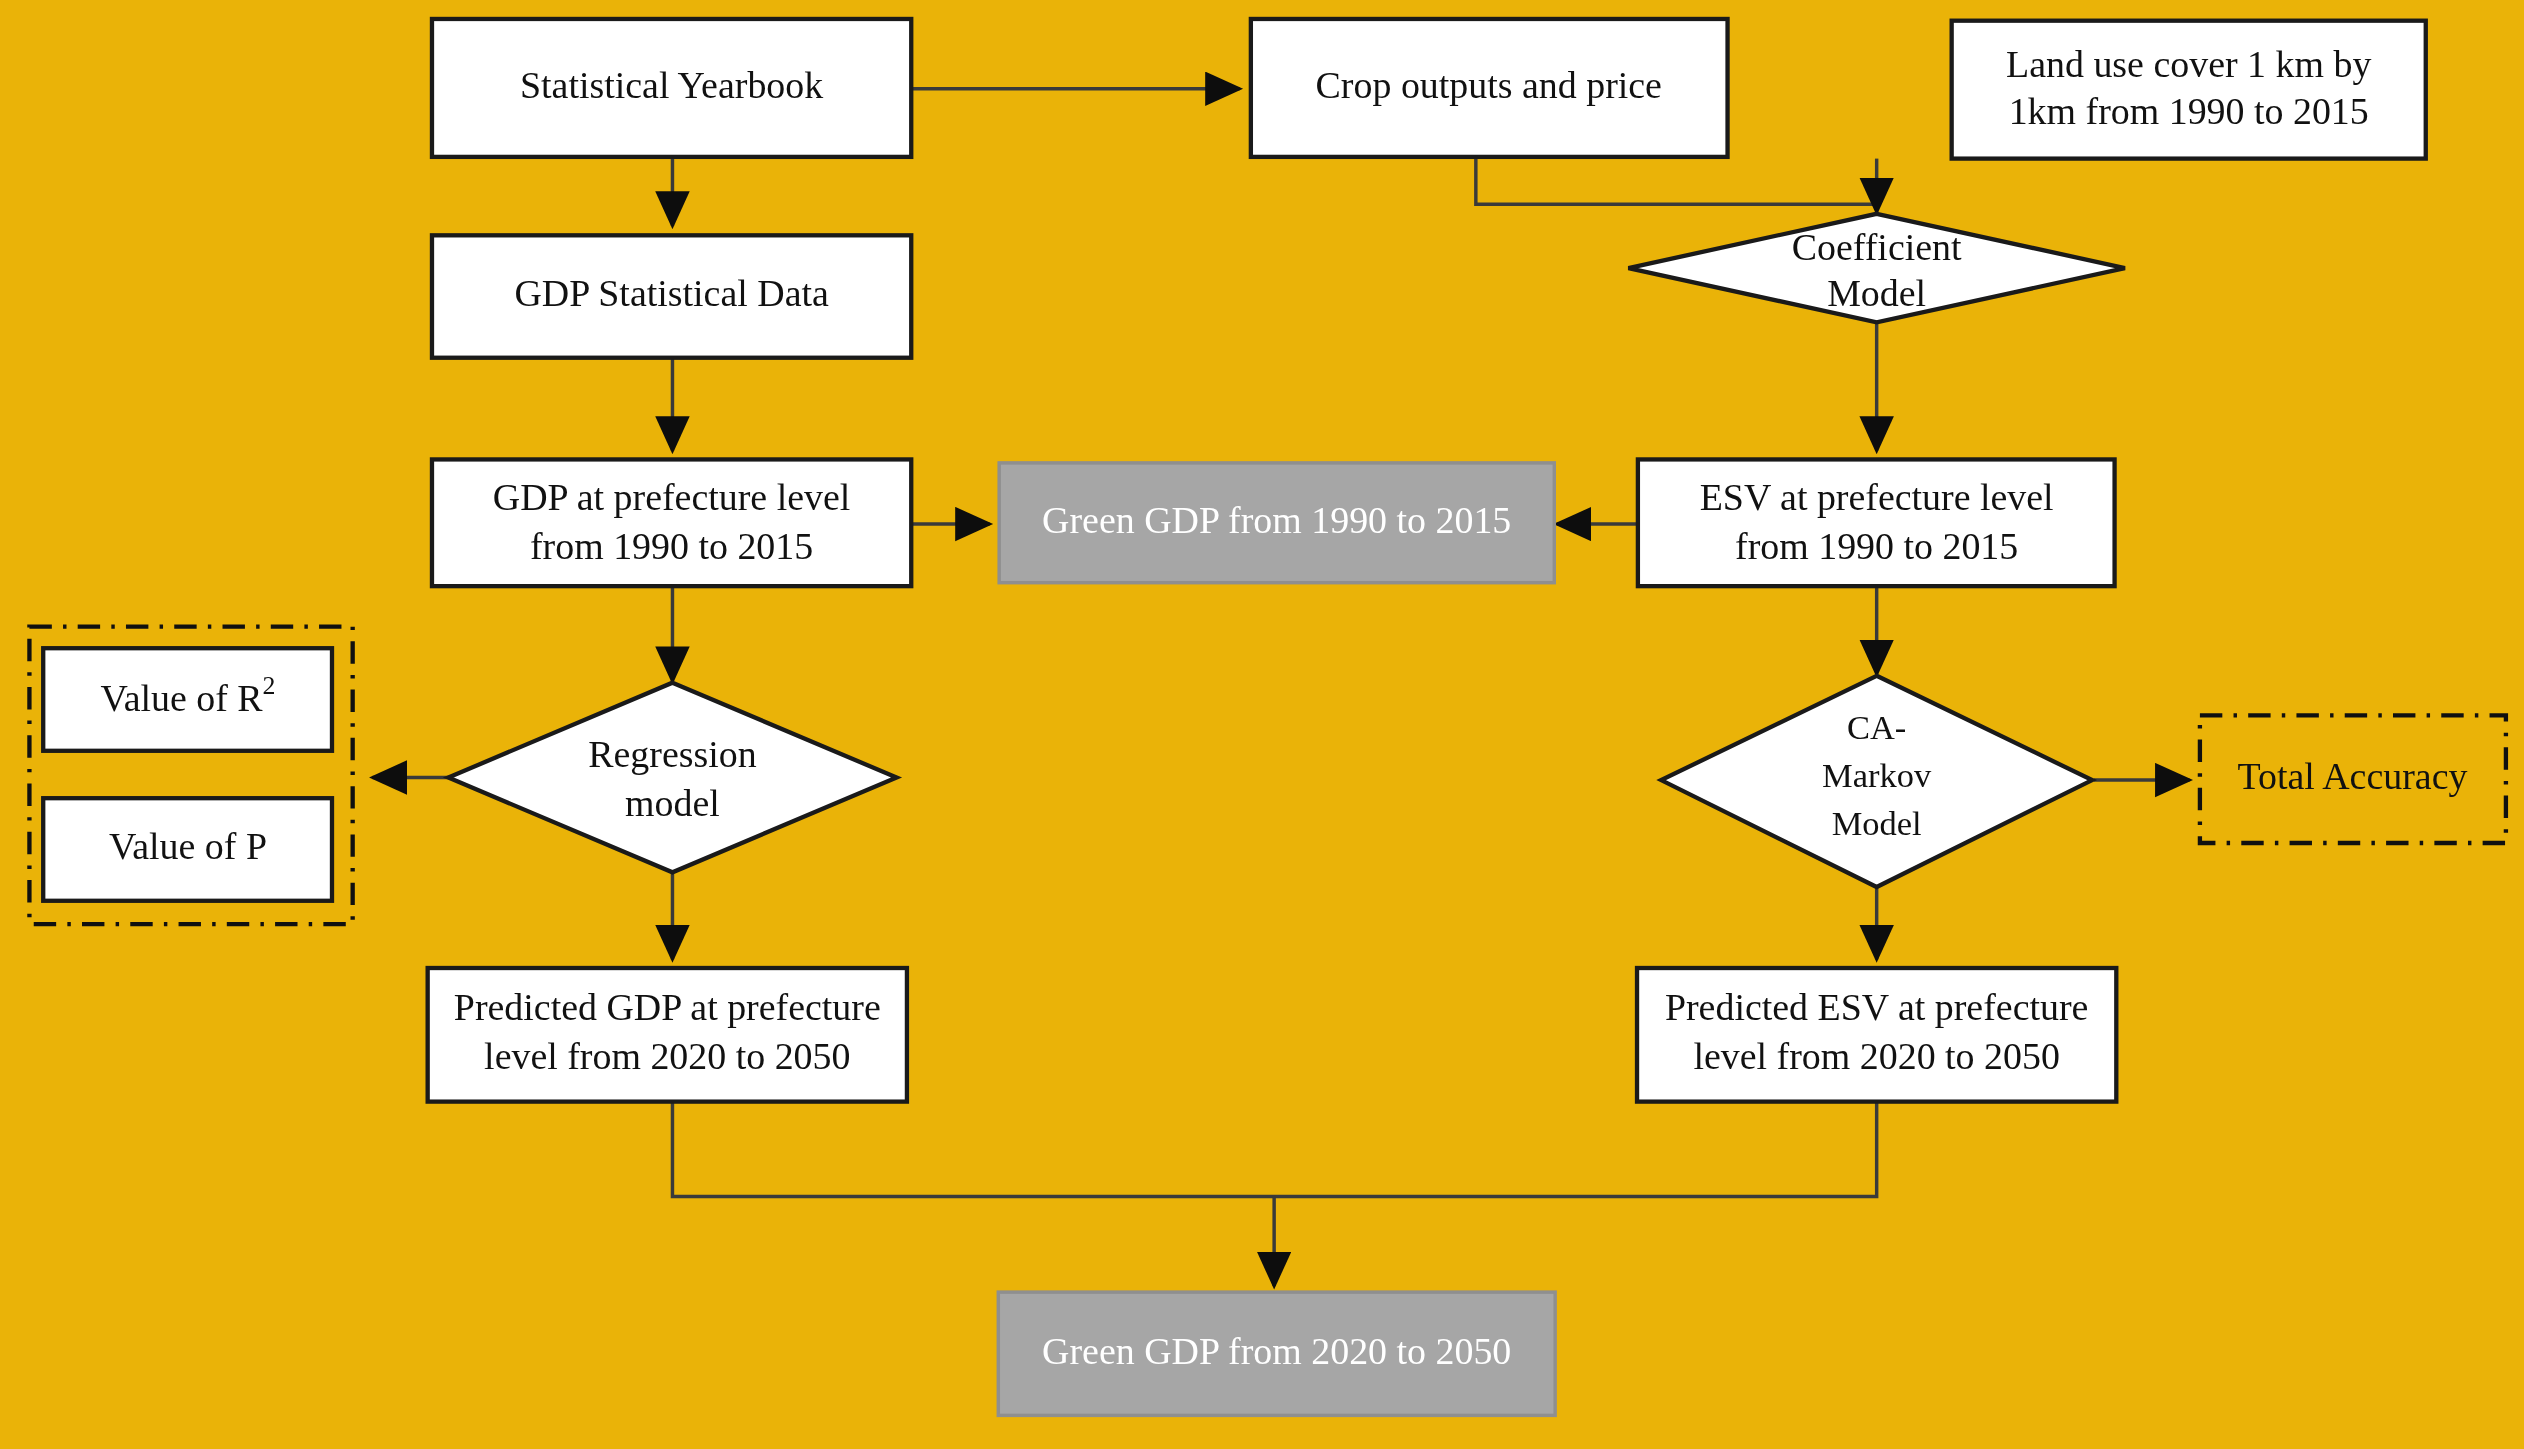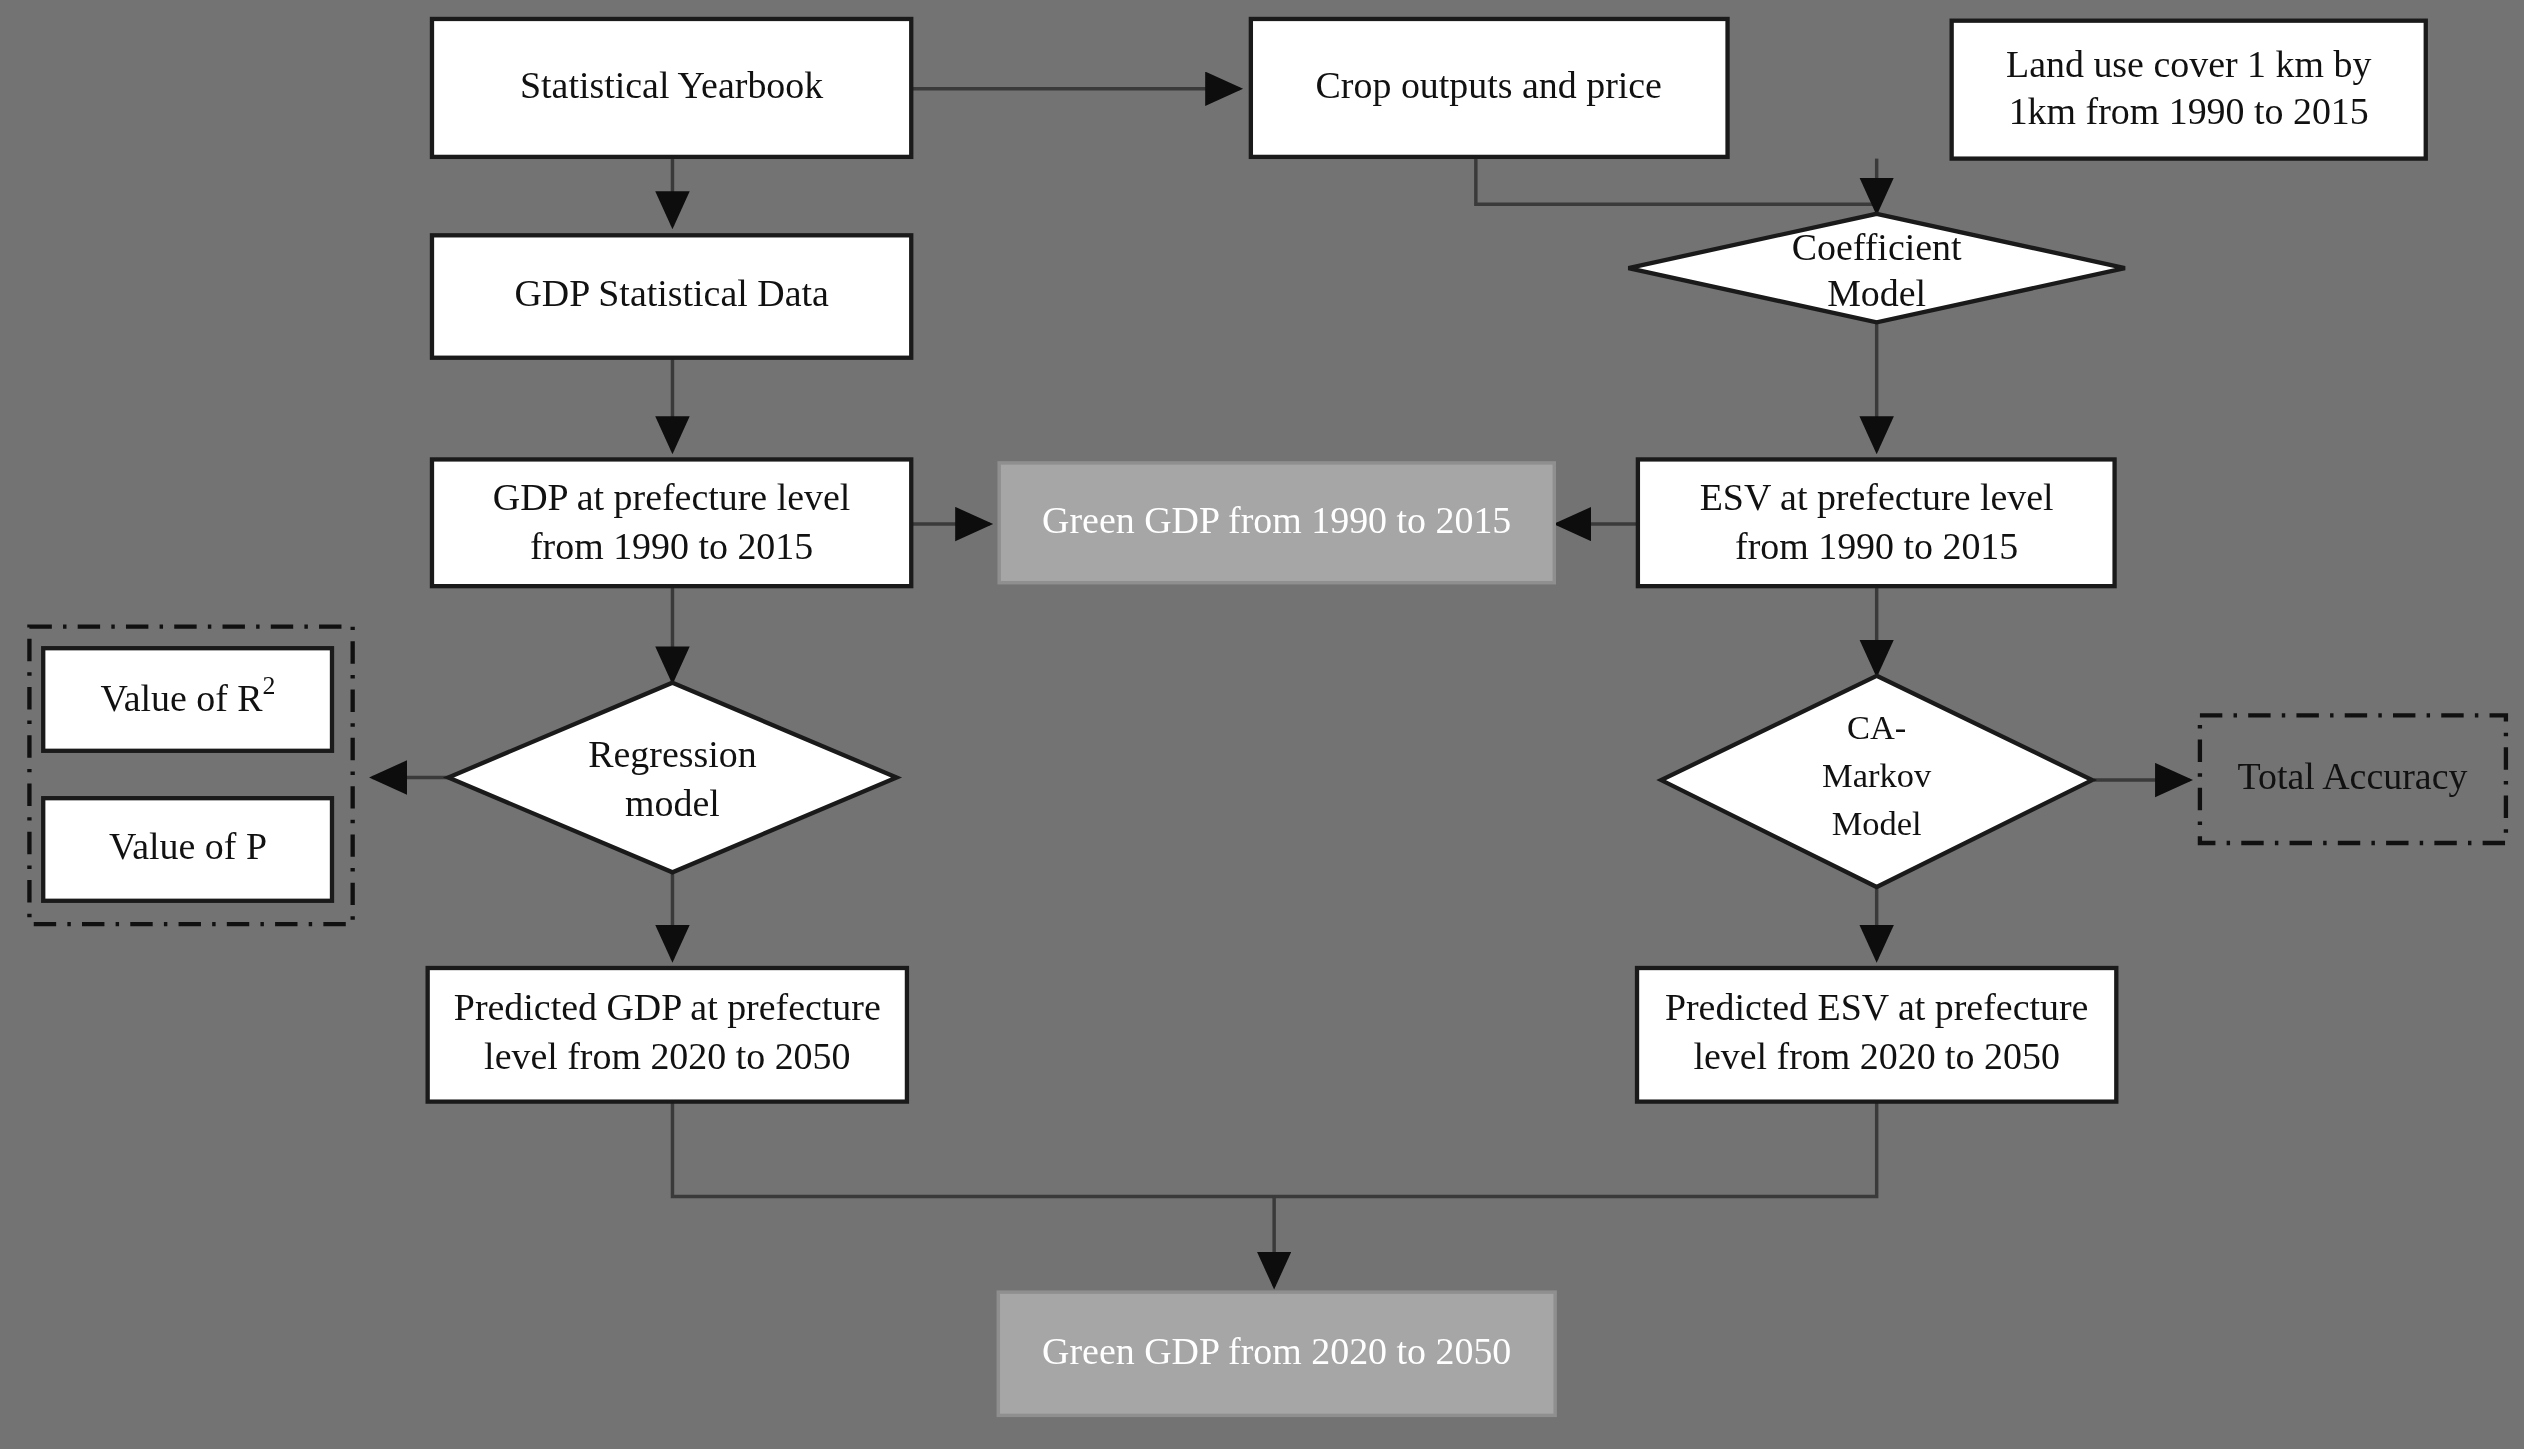--- a/index.html
+++ b/index.html
@@ -10,21 +10,21 @@
   body {
     width: 2525px;
     height: 1449px;
     font-family: "Liberation Serif", "DejaVu Serif", serif;
     overflow: hidden;
   }
   #flowchart-root {
     position: relative;
     width: 2525px;
     height: 1449px;
-    background: #737373;
+    background: #eab308;
   }
   svg.chart-canvas {
     position: absolute;
     top: 0;
     left: 0;
     width: 2525px;
     height: 1449px;
   }
   .node-text {
     font-family: "Liberation Serif", "DejaVu Serif", serif;

